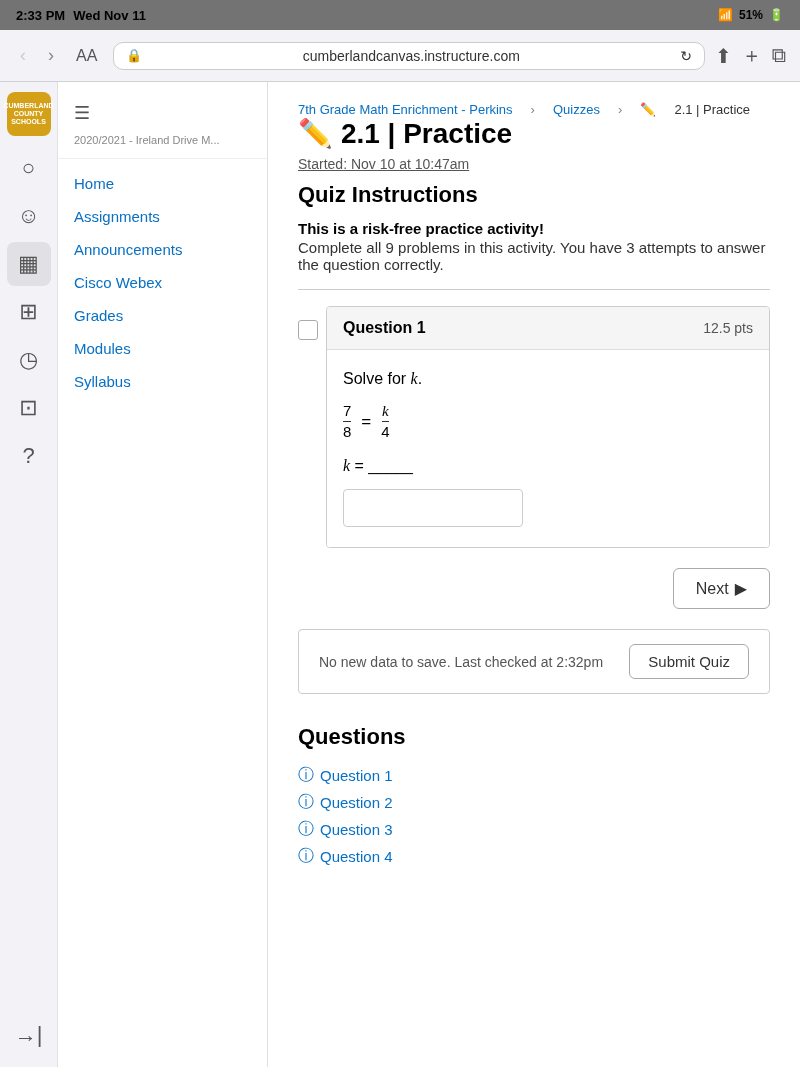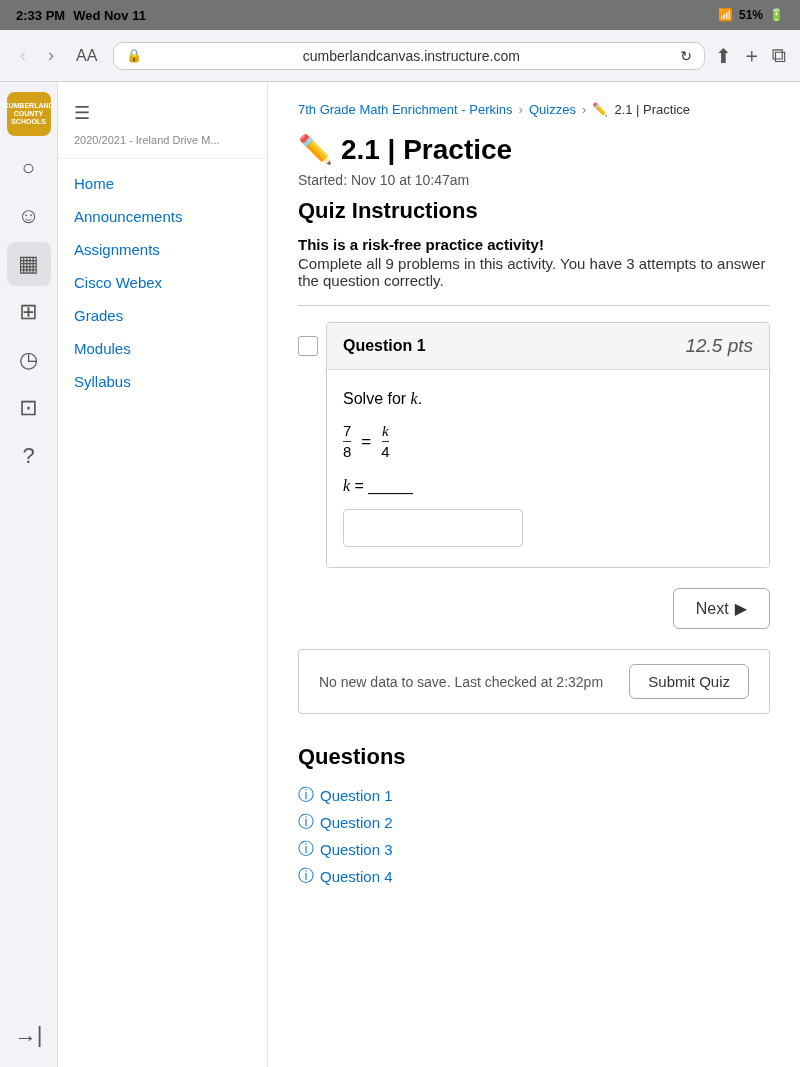--- a/index.html
+++ b/index.html
@@ -71,49 +71,49 @@
     .nav-link {
       display: block; padding: 8px 16px; font-size: 15px; color: #0770c4;
       text-decoration: none; cursor: pointer;
     }
 
     
     .content { flex: 1; padding: 20px 30px; overflow-y: auto; }
 
     
     .breadcrumb {
-      display: flex; align-items: center; gap: 6px; font-size: 13px;
-      color: #0770c4; margin-bottom: 16px; flex-wrap: wrap;
+      display: flex; align-items: center; gap: 18px; font-size: 13px;
+      color: #0770c4; flex-wrap: wrap;
     }
     .breadcrumb-sep { color: #888; }
 
     
     .quiz-title { font-size: 28px; font-weight: bold; margin-bottom: 6px; display: flex; align-items: center; gap: 8px; }
-    .quiz-started { font-size: 14px; color: #555; margin-bottom: 10px; }
+    .quiz-started { font-size: 14px; color: #555; margin-bottom: 10px; text-decoration: underline; }
     .quiz-instructions-heading { font-size: 22px; font-weight: bold; margin-bottom: 12px; }
     .quiz-bold-note { font-size: 15px; font-weight: bold; margin-bottom: 2px; }
     .quiz-description { font-size: 15px; color: #333; margin-bottom: 16px; }
 
     .divider { border: none; border-top: 1px solid #ccc; margin: 16px 0; }
 
     
     .question-card-wrapper { display: flex; align-items: flex-start; gap: 8px; margin-bottom: 20px; }
     .question-checkbox {
       width: 20px; height: 20px; border: 1.5px solid #aaa; border-radius: 3px;
       margin-top: 14px; flex-shrink: 0; cursor: pointer;
     }
     .question-card {
       flex: 1; border: 1px solid #ccc; border-radius: 4px; overflow: hidden;
     }
     .question-header {
       background: #f5f5f5; padding: 12px 16px; display: flex; justify-content: space-between;
       align-items: center; border-bottom: 1px solid #ddd;
     }
     .question-title { font-size: 16px; font-weight: bold; }
-    .question-pts { font-size: 19px; color: #555; font-style: italic; }
+    .question-pts { font-size: 14px; color: #555; }
     .question-body { padding: 20px 16px; background: #fff; }
     .solve-text { font-size: 16px; margin-bottom: 14px; }
     .fraction-eq { display: flex; align-items: center; gap: 10px; margin-bottom: 16px; font-size: 17px; }
     .fraction { display: inline-flex; flex-direction: column; align-items: center; font-size: 15px; }
     .fraction .num { border-bottom: 1.5px solid #333; padding-bottom: 1px; line-height: 1.2; }
     .fraction .den { padding-top: 1px; line-height: 1.2; }
     .k-blank { font-size: 16px; margin-bottom: 14px; }
     .answer-input {
       width: 180px; height: 38px; border: 1px solid #ccc; border-radius: 4px;
       padding: 4px 8px; font-size: 15px; display: block;
@@ -198,22 +198,22 @@
     <div style="flex:1"></div>
     <div class="icon-sidebar-item" style="margin-bottom:10px;">→|</div>
   </div>
 
   <div class="nav-sidebar">
     <div class="hamburger-row">
       <span class="hamburger">☰</span>
     </div>
     <div class="course-title">2020/2021 - Ireland Drive M...</div>
     <a class="nav-link">Home</a>
+    <a class="nav-link">Assignments</a>
     <a class="nav-link">Announcements</a>
-    <a class="nav-link">Assignments</a>
     <a class="nav-link">Cisco Webex</a>
     <a class="nav-link">Grades</a>
     <a class="nav-link">Modules</a>
     <a class="nav-link">Syllabus</a>
   </div>
 
   <div class="content">
 
     <div class="breadcrumb">
       <span style="color:#0770c4;cursor:pointer;">7th Grade Math Enrichment - Perkins</span>

